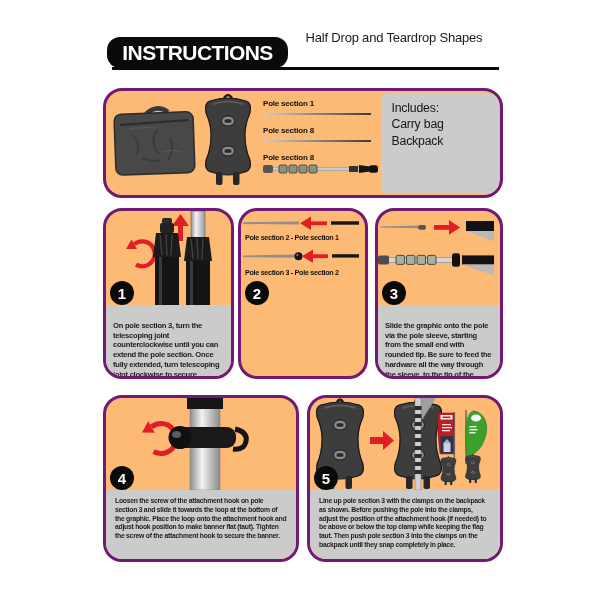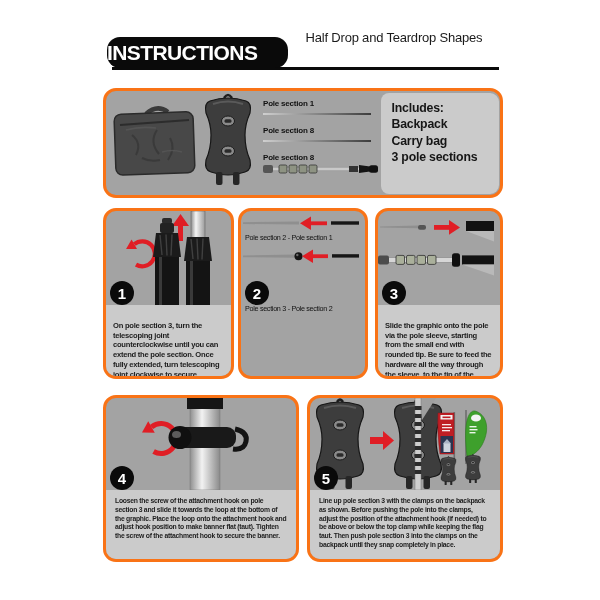--- a/index.html
+++ b/index.html
@@ -2,53 +2,53 @@
 <html><head>
 <meta charset="utf-8">
 <style>
   html,body{margin:0;padding:0;}
   body{width:600px;height:600px;background:#ffffff;font-family:"Liberation Sans",sans-serif;position:relative;overflow:hidden;}
   .abs{position:absolute;}
 
   
   .pill{left:107px;top:37px;width:181px;height:31px;background:#0a0a0a;border-radius:13px;
         color:#fff;font-weight:bold;font-size:21px;letter-spacing:-0.6px;
-        display:flex;align-items:center;justify-content:flex-start;z-index:2;}
+        display:flex;align-items:center;justify-content:center;z-index:2;}
   .title-block{left:288px;top:30px;width:212px;text-align:center;color:#1b1b1b;}
   .title-l1{font-size:16px;line-height:19px;}
   .title-l2{font-size:13px;line-height:15px;letter-spacing:-0.2px;}
   .rule{left:112px;top:67px;width:387px;height:3.2px;background:#0a0a0a;z-index:1;}
 
   
-  .panel{position:absolute;background:#a3a3a3;border:3px solid #f97316;border-radius:13px;overflow:hidden;}
+  .panel{position:absolute;background:#fdba74;border:3px solid #701a75;border-radius:19px;overflow:hidden;}
   #includes-panel{left:103px;top:88px;width:394px;height:104px;}
   #p1{left:103px;top:208px;width:125px;height:165px;}
   #p2{left:238px;top:208px;width:124px;height:165px;}
   #p3{left:375px;top:208px;width:122px;height:165px;}
   #p4{left:103px;top:395px;width:190px;height:161px;}
   #p5{left:307px;top:395px;width:190px;height:161px;}
 
   .caption{position:absolute;left:0;right:0;bottom:0;background:#cbcbcb;color:#1d1d1d;font-weight:bold;}
   .cap-mid{top:94px;padding:16px 7px 0 7px;font-size:7.6px;line-height:1.28;letter-spacing:-0.25px;}
   .cap-bot{top:92px;padding:7px 9px 0 9px;font-size:6.8px;line-height:1.3;letter-spacing:-0.25px;}
 
   .badge{position:absolute;width:24px;height:24px;border-radius:50%;background:#0a0a0a;color:#fff;
          font-weight:bold;font-size:15px;display:flex;align-items:center;justify-content:center;z-index:3;}
   .badge-mid{left:4px;top:70px;}
   .badge-bot{left:4px;top:68px;}
 
   
   .includes-box{position:absolute;right:1.5px;top:1.5px;bottom:1.5px;width:107px;background:#cbcbcb;
-                border-radius:8px 9px 9px 8px;padding:7px 0 0 11px;color:#161616;font-weight:bold;}
+                border-radius:8px 9px 9px 8px;padding:7px 0 0 11px;color:#161616;}
   .includes-title,.includes-item{font-size:12.3px;line-height:16.5px;letter-spacing:-0.2px;}
   .pole-label{position:absolute;left:157px;font-size:8px;font-weight:bold;color:#111;letter-spacing:-0.2px;}
   .pole-line{position:absolute;left:157px;width:108px;height:2px;background:linear-gradient(to right,#cfcfcf,#3c3c3c);}
 
   
-  .asm-label{position:absolute;left:4px;right:2px;font-size:7.2px;font-weight:normal;color:#111;letter-spacing:-0.3px;}
+  .asm-label{position:absolute;left:4px;right:2px;font-size:7.2px;font-weight:bold;color:#111;letter-spacing:-0.3px;}
 
   .art{position:absolute;left:0;top:0;}
 </style>
 </head>
 <body>
 
 <div class="abs rule"></div>
 <div class="abs pill">
   <span>INSTRUCTIONS</span>
 </div>
@@ -90,23 +90,22 @@
     <rect x="26" y="3" width="8" height="8" rx="1.5" fill="#8e9383" stroke="#333" stroke-width="0.8"></rect>
     <rect x="36" y="3" width="8" height="8" rx="1.5" fill="#8e9383" stroke="#333" stroke-width="0.8"></rect>
     <rect x="46" y="3" width="8" height="8" rx="1.5" fill="#8e9383" stroke="#333" stroke-width="0.8"></rect>
     <rect x="86" y="4" width="9" height="6" fill="#333"></rect>
     <polygon points="96,3 107,4.5 107,9.5 96,11" fill="#141414"></polygon>
     <rect x="106" y="3.2" width="9" height="7.6" rx="2.5" fill="#101010"></rect>
   </svg>
 
   <div class="includes-box">
     <div class="includes-title">Includes:</div>
+    <div class="includes-item">Carry bag</div>
     <div class="includes-item">Backpack</div>
-    <div class="includes-item">Carry bag</div>
-    <div class="includes-item">3 pole sections</div>
   </div>
 </div>
 
 <div class="panel" id="p1">
   <svg class="art" width="119" height="94" viewBox="0 0 119 94">
     <defs>
       <linearGradient id="gradPole1" x1="0" y1="0" x2="1" y2="0">
         <stop offset="0" stop-color="#8f8f8f"></stop>
           <stop offset="0.35" stop-color="#f4f4f4"></stop>
           <stop offset="1" stop-color="#9a9a9a"></stop>
@@ -149,21 +148,21 @@
     <polygon points="2,44.4 54,43.6 54,46.8 2,46.2" fill="#8f8f8f"></polygon>
     <circle cx="57.5" cy="45.2" r="4" fill="#141414"></circle>
     <circle cx="56.3" cy="44" r="1.2" fill="#6a6a6a"></circle>
     <g>
       <rect x="72" y="43.3" width="15" height="3.8" fill="#e01e25"></rect>
       <polygon points="72,38.5 61,45.2 72,51.9" fill="#e01e25"></polygon>
     </g>
     <rect x="91" y="43.2" width="27" height="3.4" fill="#161616"></rect>
   </svg>
   <div class="asm-label" style="top:22px;">Pole section 2 - Pole section 1</div>
-  <div class="asm-label" style="top:57px;margin-top:36px;">Pole section 3 - Pole section 2</div>
+  <div class="asm-label" style="top:57px;">Pole section 3 - Pole section 2</div>
   <div class="badge badge-mid">2</div>
 </div>
 
 <div class="panel" id="p3">
   <svg class="art" width="116" height="94" viewBox="0 0 116 94">
     <polygon points="2,15.4 40,14.6 40,17.2 2,16.6" fill="#8f8f8f"></polygon>
     <rect x="40" y="14" width="8" height="4.8" rx="2" fill="#555"></rect>
     <g>
       <rect x="56" y="14" width="15" height="4.8" fill="#e01e25"></rect>
       <polygon points="71,9 82,16.4 71,23.8" fill="#e01e25"></polygon>

